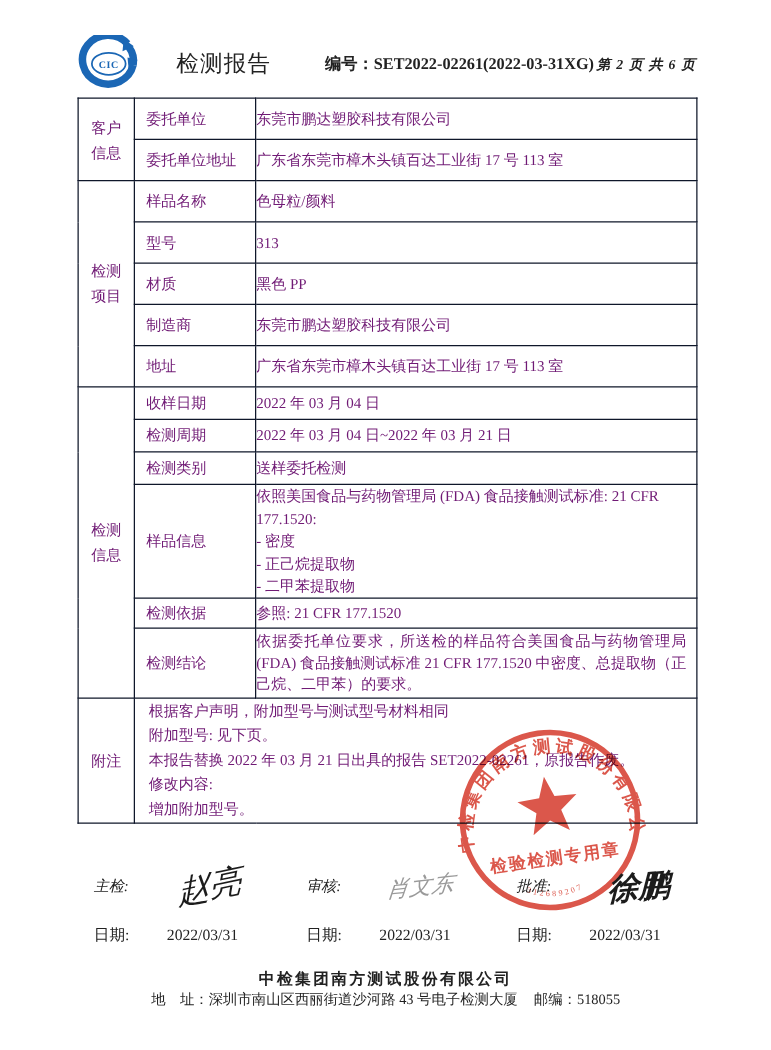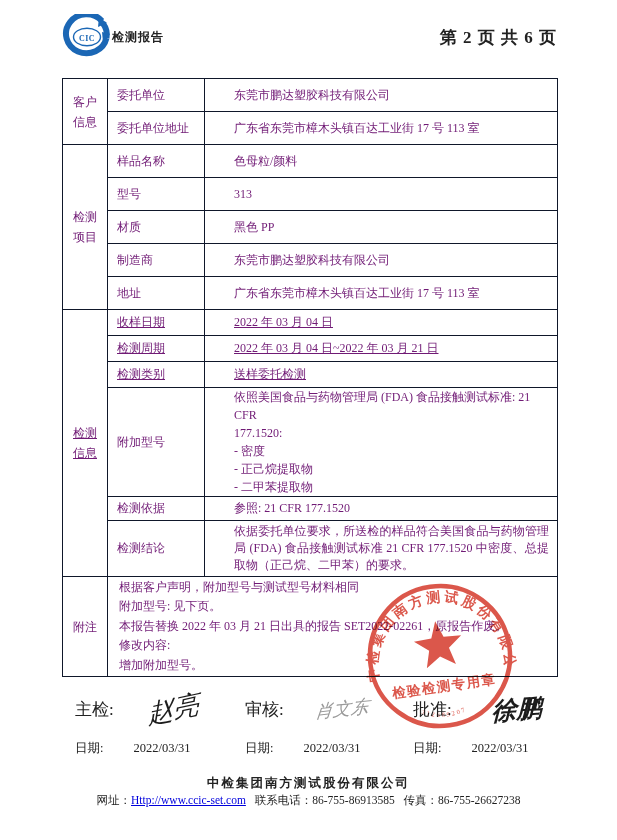--- a/index.html
+++ b/index.html
@@ -1,47 +1,47 @@
 <!DOCTYPE html>
 <html><head>
 <meta charset="utf-8">
 <style>
   * { margin:0; padding:0; box-sizing:border-box; }
   body { background:#e8e8e8; font-family:"Liberation Serif","DejaVu Serif",serif; }
   .page { position:relative; width:617px; height:840px; margin:0 auto; background:#ffffff; color:#222; overflow:hidden; }
 
   
-  .header { position:absolute; top:12px; left:62px; width:495px; height:50px; display:flex; align-items:center; }
+  .header { position:absolute; top:26px; left:62px; width:495px; height:50px; display:flex; align-items:center; }
   .logo { width:50px; height:46px; flex:0 0 auto; }
-  .hd-title { font-size:12px; font-weight:bold; letter-spacing:1px; }
+  .hd-title { margin-left:29px; font-size:18px; font-weight:normal; letter-spacing:1px; }
   .hd-no { margin-left:43px; font-size:13px; font-weight:bold; }
-  .hd-page { margin-left:auto; font-size:17px; font-weight:bold; letter-spacing:1px; }
+  .hd-page { margin-left:auto; font-size:11px; font-weight:bold; letter-spacing:1px;font-style:italic; }
 
   
   table.rep { position:absolute; top:78px; left:62px; width:495px; border-collapse:collapse; table-layout:fixed; }
   table.rep td { border:1px solid #0f172a; font-size:12px; color:#701a75; vertical-align:middle; }
   td.grp { width:45px; text-align:center; }
   td.grp .grpv { width:2.1em; margin:0 auto; line-height:20px; word-break:break-all; text-align:center; }
   td.lbl { width:97px; padding-left:9px; }
-  td.val { width:353px; padding-left:29px; padding-right:8px; }
+  td.val { width:353px; padding-left:0; padding-right:8px; }
   tr.r33 td { height:33px; }
-  tr.r26 td { height:26px;text-decoration:underline; }
+  tr.r26 td { height:26px; }
   tr.r86 td { height:86px; }
   tr.r24 td { height:24px; }
   tr.r52 td { height:52px; }
   tr.r100 td { height:100px; }
   .multiline div { line-height:18px; }
   .conc { line-height:17px; text-align:justify; padding:2px 8px 2px 11px; }
   .notes-cell { padding-left:11px; }
   .notes-cell div { line-height:19.5px; }
 
   
   .sig-row { position:absolute; top:684px; left:62px; width:495px; display:grid; grid-template-columns:170px 168px 157px; }
   .sig-col { display:flex; align-items:center; height:50px; }
-  .sig-role { font-size:17px; padding-left:13px; flex:0 0 auto; }
+  .sig-role { font-size:12px; padding-left:13px; flex:0 0 auto;font-style:italic; }
   .sig-name { flex:1; text-align:center; font-size:26px; font-style:italic; color:#1c1c1c; transform:rotate(-12deg) skewX(-8deg); white-space:nowrap; }
   .sig-name.light { font-size:18px; color:#9a9a9a; transform:rotate(-6deg) skewX(-12deg); }
   .sig-name.approve { font-size:25px; font-weight:bold; transform:rotate(-5deg) skewX(-6deg); position:relative; z-index:7; margin-left:24px; }
   .date-row { position:absolute; top:740px; left:62px; width:495px; display:grid; grid-template-columns:170px 168px 157px; }
   .date-col { display:flex; align-items:center; font-size:12.5px; }
   .date-lbl { padding-left:13px; }
   .date-val { margin-left:30px;text-align:center; }
 
   
   .stamp { position:absolute; left:364px; top:580px; width:152px; height:152px; z-index:5; opacity:.85; mix-blend-mode:multiply; pointer-events:none; }
@@ -65,20 +65,21 @@
           <path d="M 40 7 A 20.5 19.5 0 1 0 44.5 24" stroke-width="6"></path>
           <path d="M 44.5 24 A 20.5 19.5 0 0 0 41 9.5" stroke-width="6"></path>
         </g>
         <polygon points="37,3 45,9 36,13" fill="#1b67b5"></polygon>
         <polygon points="48,20 41,28 40,18" fill="#1b67b5"></polygon>
         <ellipse cx="25" cy="23" rx="13.5" ry="8.8" fill="#ffffff" stroke="#1b67b5" stroke-width="1.4"></ellipse>
         <text x="25" y="26.5" font-size="8" font-weight="bold" text-anchor="middle" fill="#1b67b5" letter-spacing="0.5" font-family="Liberation Serif, serif">CIC</text>
       </svg>
     </div>
     <div class="hd-title">检测报告</div>
+    <div class="hd-no"><span>编号：</span><span>SET2022-02261(2022-03-31XG)</span></div>
     <div class="hd-page">第 2 页 共 6 页</div>
   </div>
 
   <table class="rep">
 
     <tbody>
         <tr class="r33">
       <td class="grp" rowspan="2">
             <div class="grpv">客户信息</div>
           </td>
@@ -123,21 +124,21 @@
     </tr>
     <tr class="r26">
       <td class="lbl">检测周期</td>
       <td class="val">2022 年 03 月 04 日~2022 年 03 月 21 日</td>
     </tr>
     <tr class="r26">
       <td class="lbl">检测类别</td>
       <td class="val">送样委托检测</td>
     </tr>
     <tr class="r86">
-      <td class="lbl">附加型号</td>
+      <td class="lbl">样品信息</td>
       <td class="val multiline">
         <div>依照美国食品与药物管理局 (FDA) 食品接触测试标准: 21 CFR</div>
         <div>177.1520:</div>
         <div>- 密度</div>
         <div>- 正己烷提取物</div>
         <div>- 二甲苯提取物</div>
       </td>
     </tr>
     <tr class="r24">
       <td class="lbl">检测依据</td>
@@ -206,19 +207,18 @@
     </div>
     <div class="date-col">
       <span class="date-lbl">日期:</span>
       <span class="date-val">2022/03/31</span>
     </div>
   </div>
 
   <div class="footer">
     <div class="ft-company">中检集团南方测试股份有限公司</div>
     <div class="ft-line">
-      <span>网址：</span><a class="ft-link" href="#">Http://www.ccic-set.com</a>
-      <span style="margin-left:6px;">联系电话：</span><span>86-755-86913585</span>
-      <span style="margin-left:6px;">传真：</span><span>86-755-26627238</span>
+      <span>地　址：</span><span>深圳市南山区西丽街道沙河路 43 号电子检测大厦</span>
+      <span style="margin-left:10px;">邮编：</span><span>518055</span>
     </div>
   </div>
 
 </div>
 
 </body></html>

